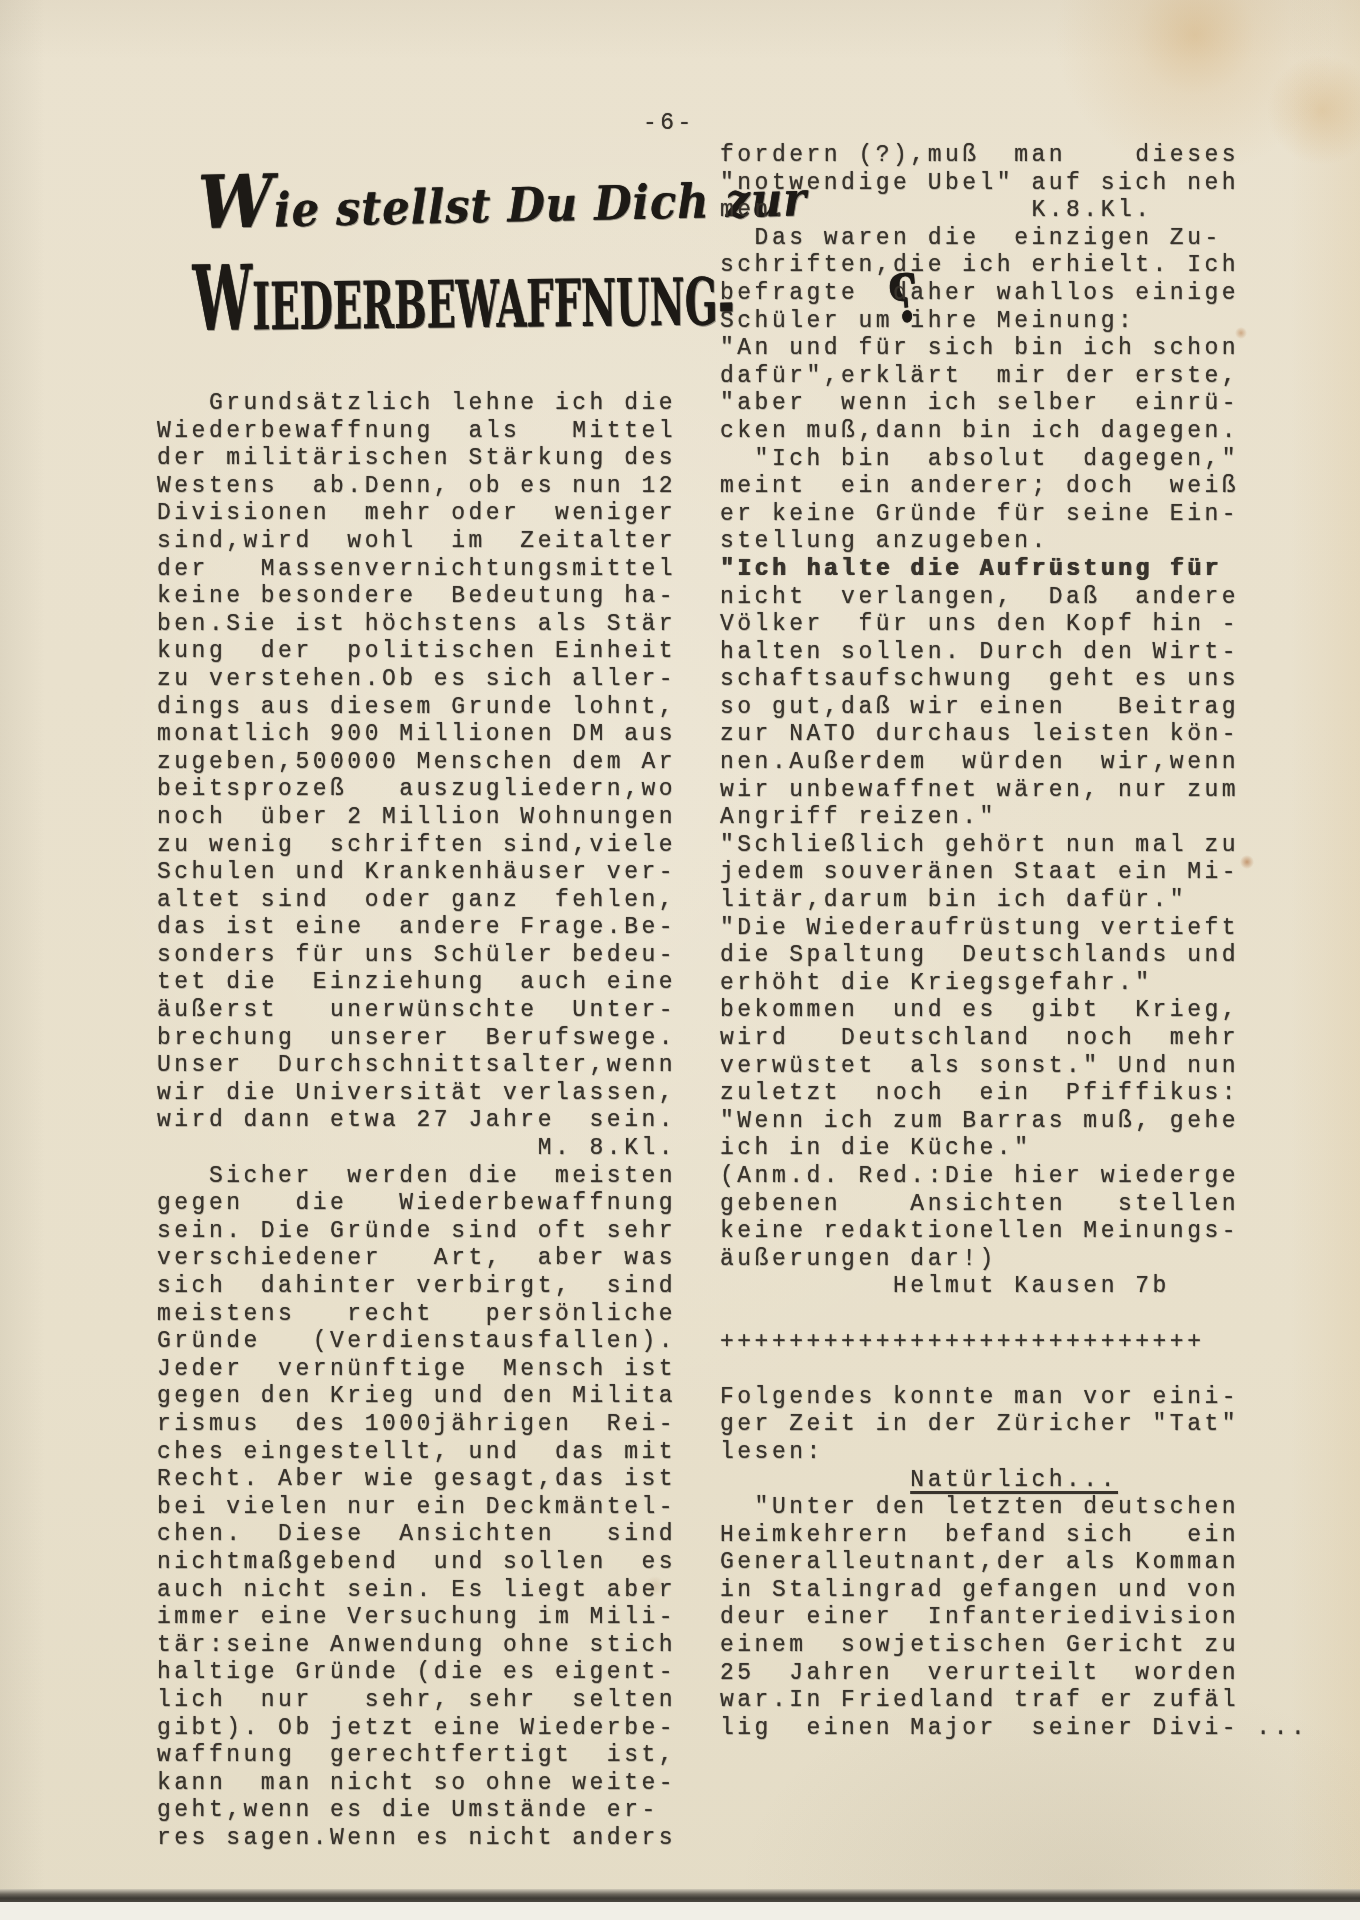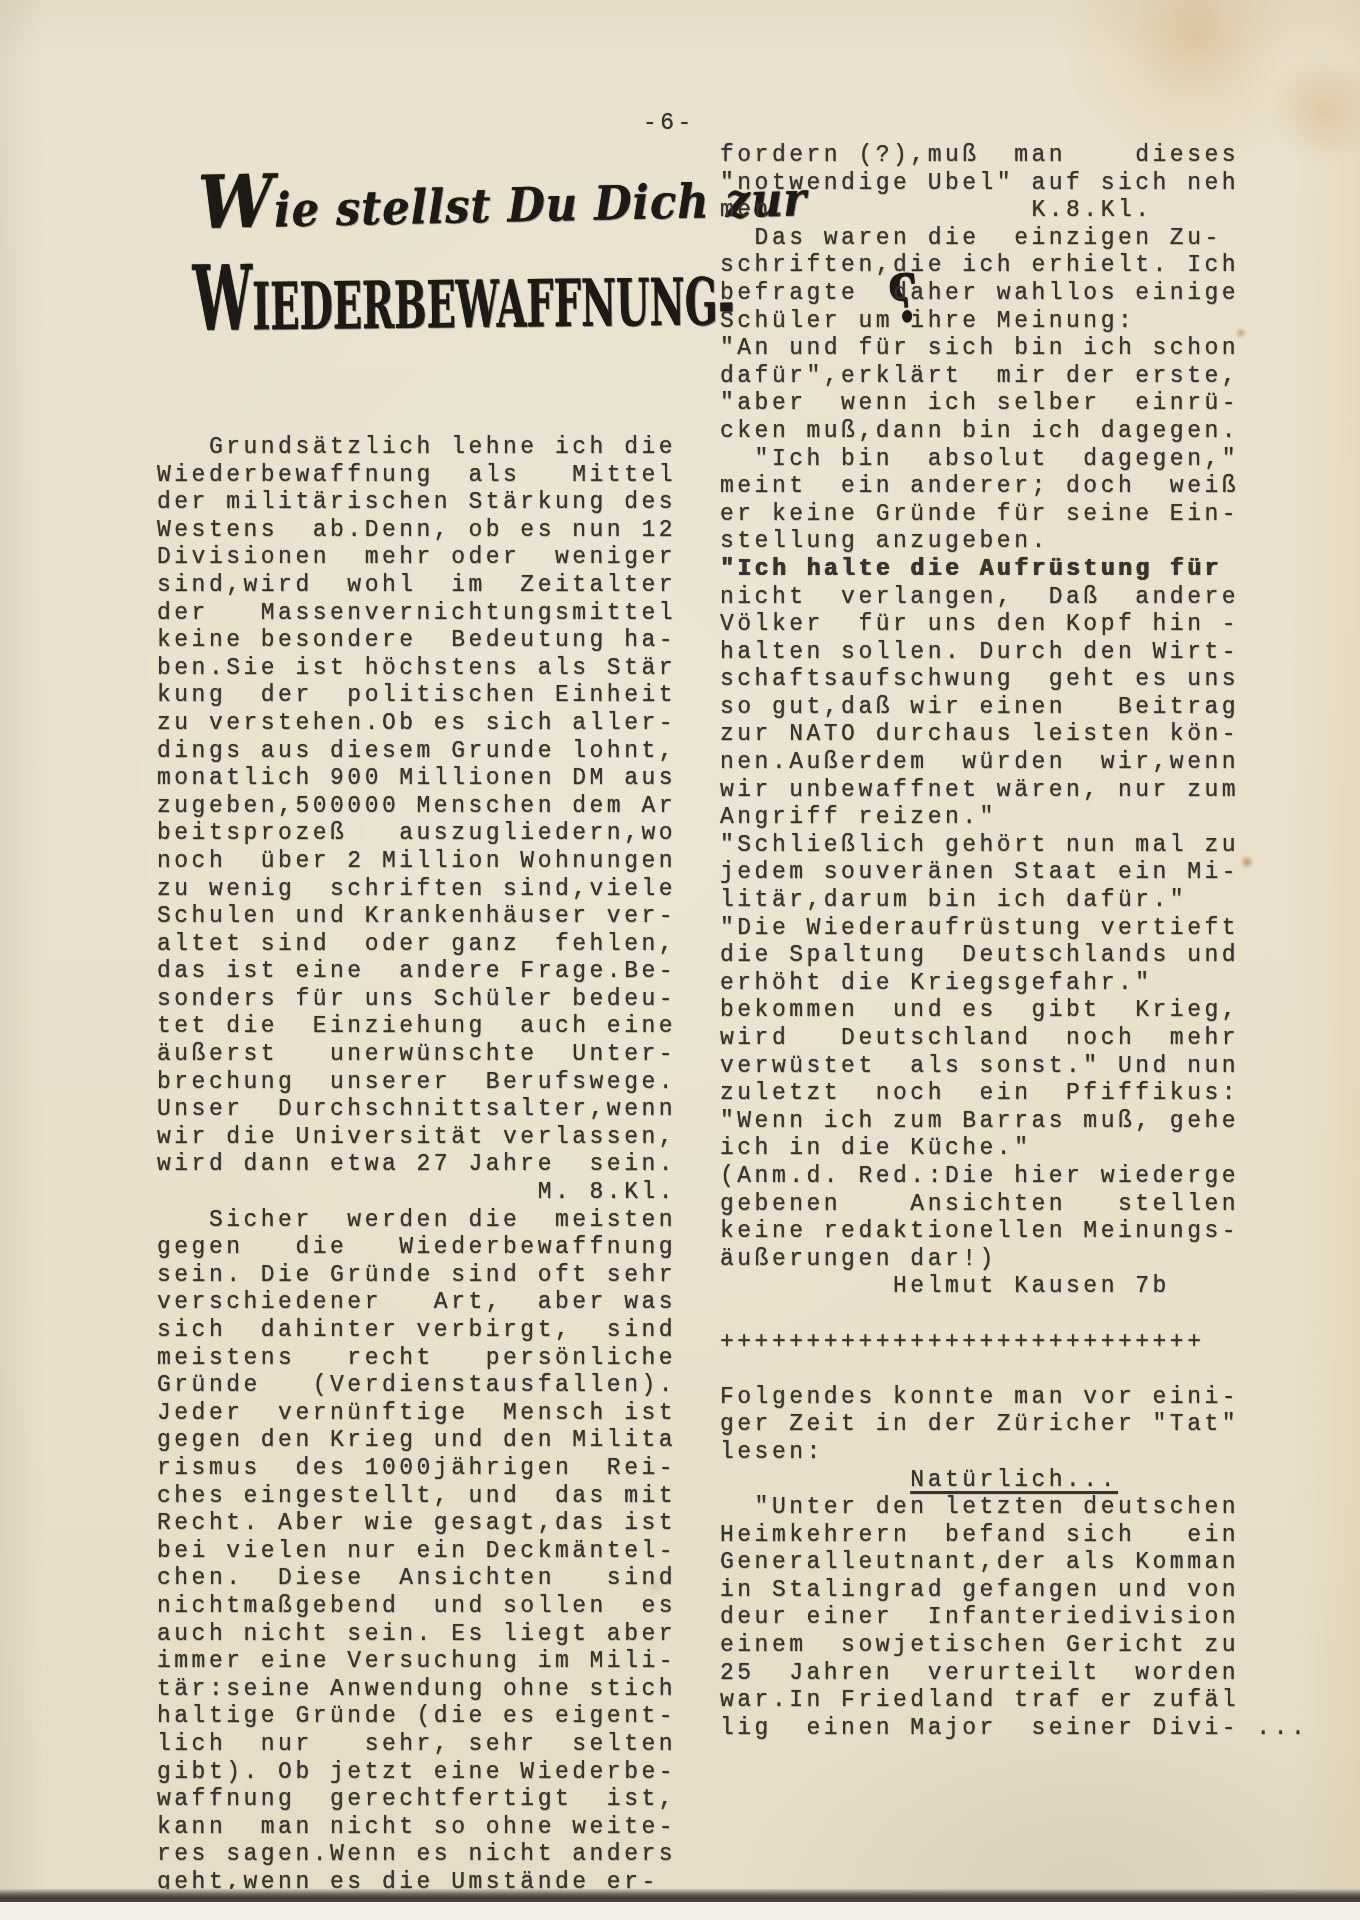--- a/index.html
+++ b/index.html
@@ -54,21 +54,21 @@
     font-weight:bold;font-size:66px;
     transform:translate(-150px,-6px) scaleX(-0.8) rotate(6deg);transform-origin:left top;
     text-shadow:0 0 1px rgba(20,18,14,0.9);
   }
   .col{
     position:absolute;
     font-size:23px;letter-spacing:3.5px;
     line-height:27.6px;
     text-shadow:0 0 1px rgba(56,51,44,0.7), 0.5px 0.5px 0 rgba(56,51,44,0.22);
   }
-  .col-left{left:157px;top:390px;width:545px;margin-top:44px;}
+  .col-left{left:157px;top:390px;width:545px;}
   .col-right{left:720px;top:142px;width:560px;}
   .tl{white-space:pre;height:27.6px;}
   .tl .bold{font-weight:bold;text-shadow:0 0 1px rgba(40,36,30,0.95), 1px 0 0 rgba(40,36,30,0.75);}
   .tl .und{text-decoration:underline;text-decoration-thickness:2.5px;text-underline-offset:5px;}
   .page-edge{
     position:absolute;left:0;top:1889px;width:1360px;height:13px;
     background:linear-gradient(#cfc9b8, #6b665c 40%, #3d3a34 70%, #4a463f);
   }
   .below-edge{
     position:absolute;left:0;top:1902px;width:1360px;height:18px;
@@ -134,22 +134,22 @@
       <div class="tl"><span>chen.  Diese  Ansichten   sind</span></div>
       <div class="tl"><span>nichtmaßgebend  und sollen  es</span></div>
       <div class="tl"><span>auch nicht sein. Es liegt aber</span></div>
       <div class="tl"><span>immer eine Versuchung im Mili-</span></div>
       <div class="tl"><span>tär:seine Anwendung ohne stich</span></div>
       <div class="tl"><span>haltige Gründe (die es eigent-</span></div>
       <div class="tl"><span>lich  nur   sehr, sehr  selten</span></div>
       <div class="tl"><span>gibt). Ob jetzt eine Wiederbe-</span></div>
       <div class="tl"><span>waffnung  gerechtfertigt  ist,</span></div>
       <div class="tl"><span>kann  man nicht so ohne weite-</span></div>
+      <div class="tl"><span>geht,wenn es die Umstände er-</span></div>
       <div class="tl"><span>res sagen.Wenn es nicht anders</span></div>
-      <div class="tl"><span>geht,wenn es die Umstände er-</span></div>
     </div>
 
   <div class="col col-right ink">
       <div class="tl"><span>fordern (?),muß  man    dieses</span></div>
       <div class="tl"><span>"notwendige Ubel" auf sich neh</span></div>
       <div class="tl"><span>men.              K.8.Kl.</span></div>
       <div class="tl"><span>  Das waren die  einzigen Zu-</span></div>
       <div class="tl"><span>schriften,die ich erhielt. Ich</span></div>
       <div class="tl"><span>befragte  daher wahllos einige</span></div>
       <div class="tl"><span>Schüler um ihre Meinung:</span></div>

